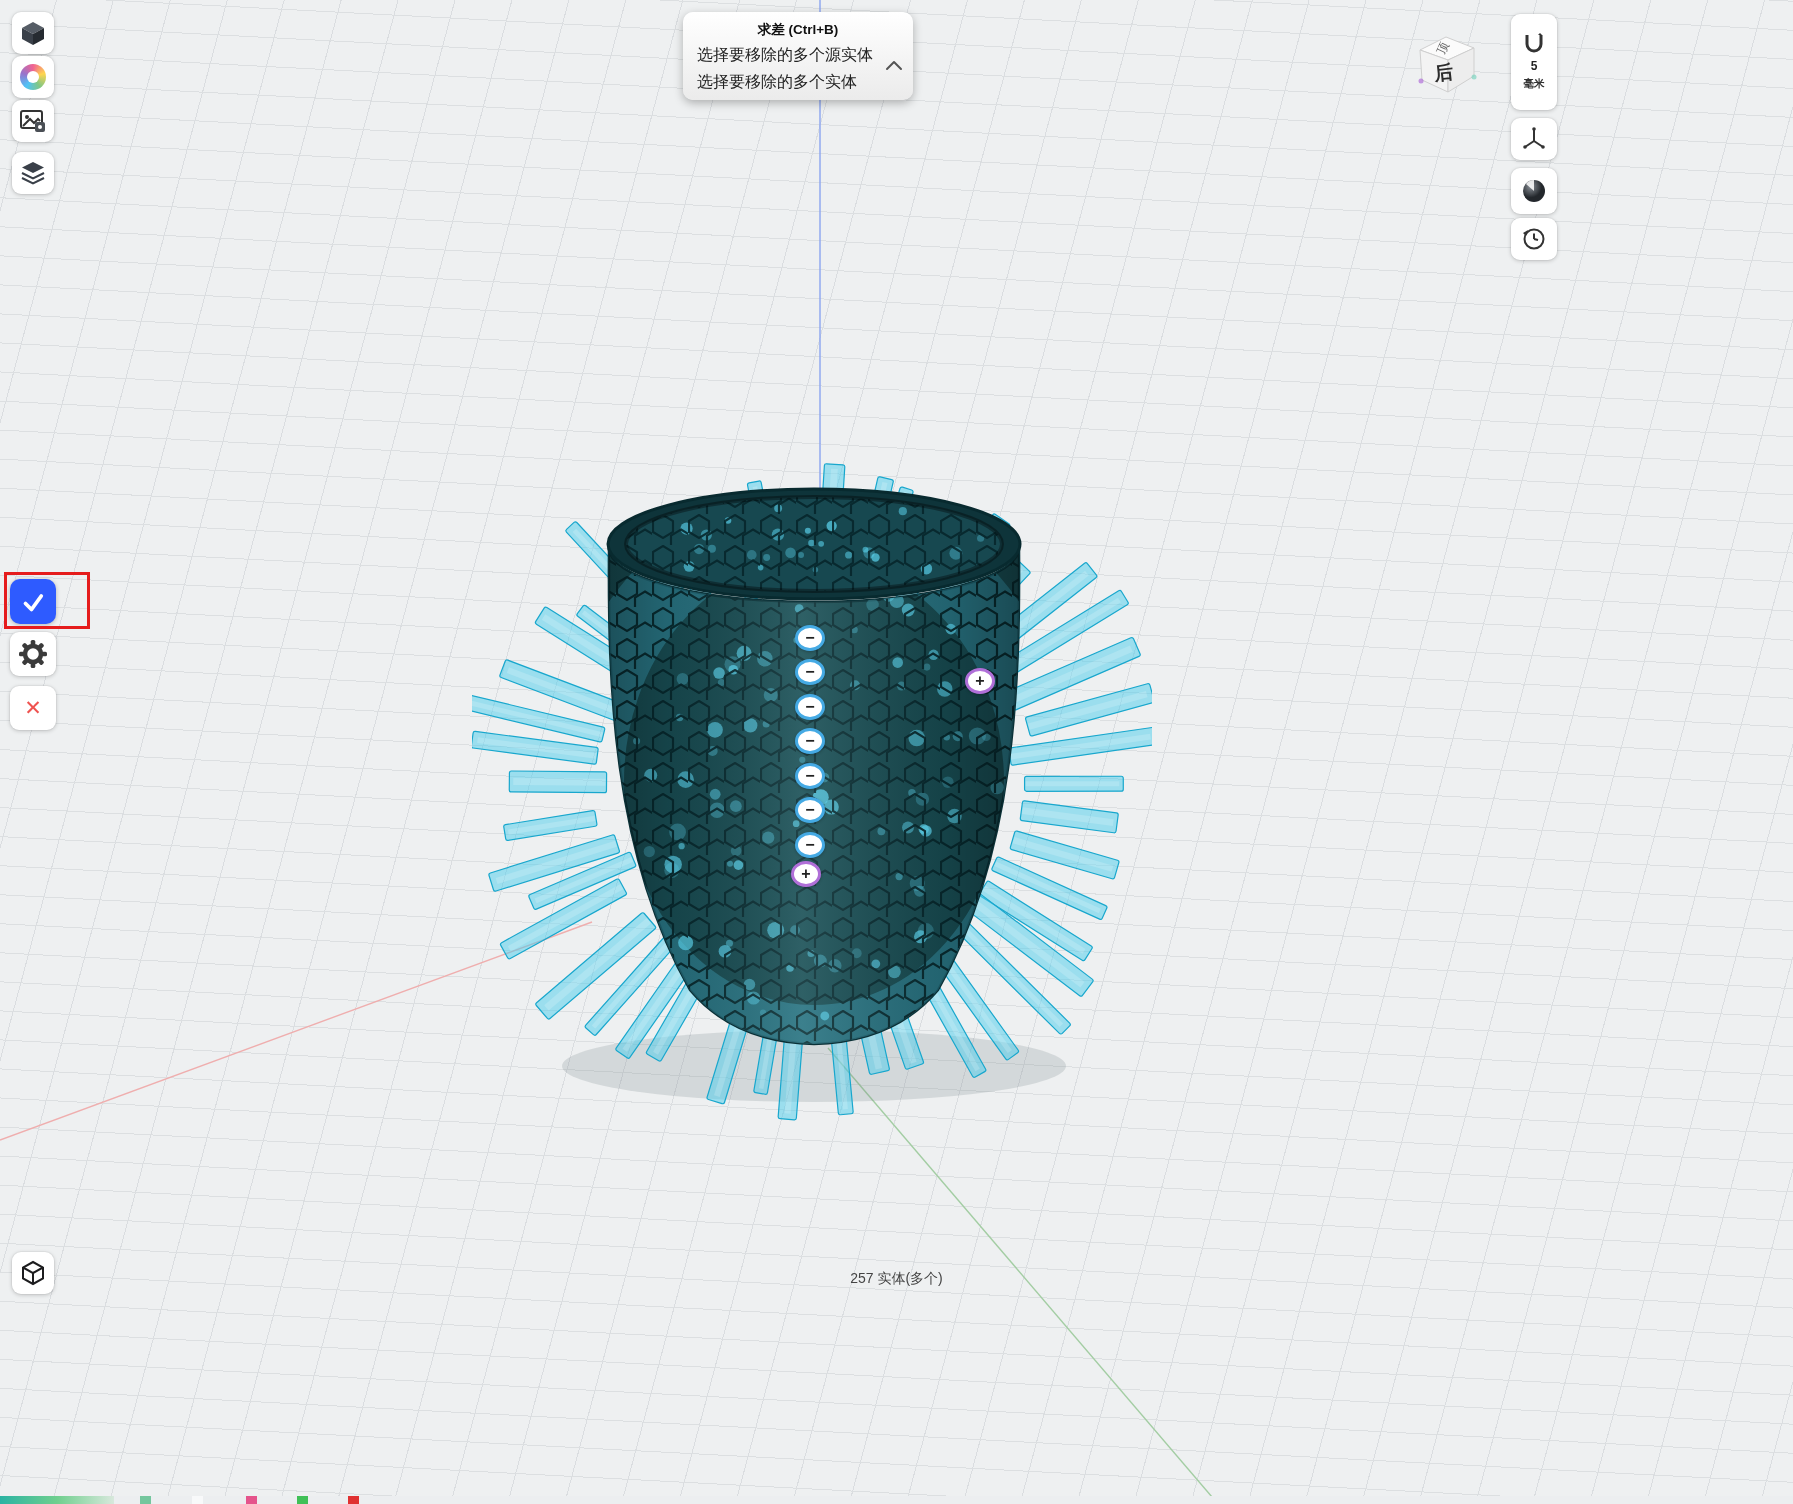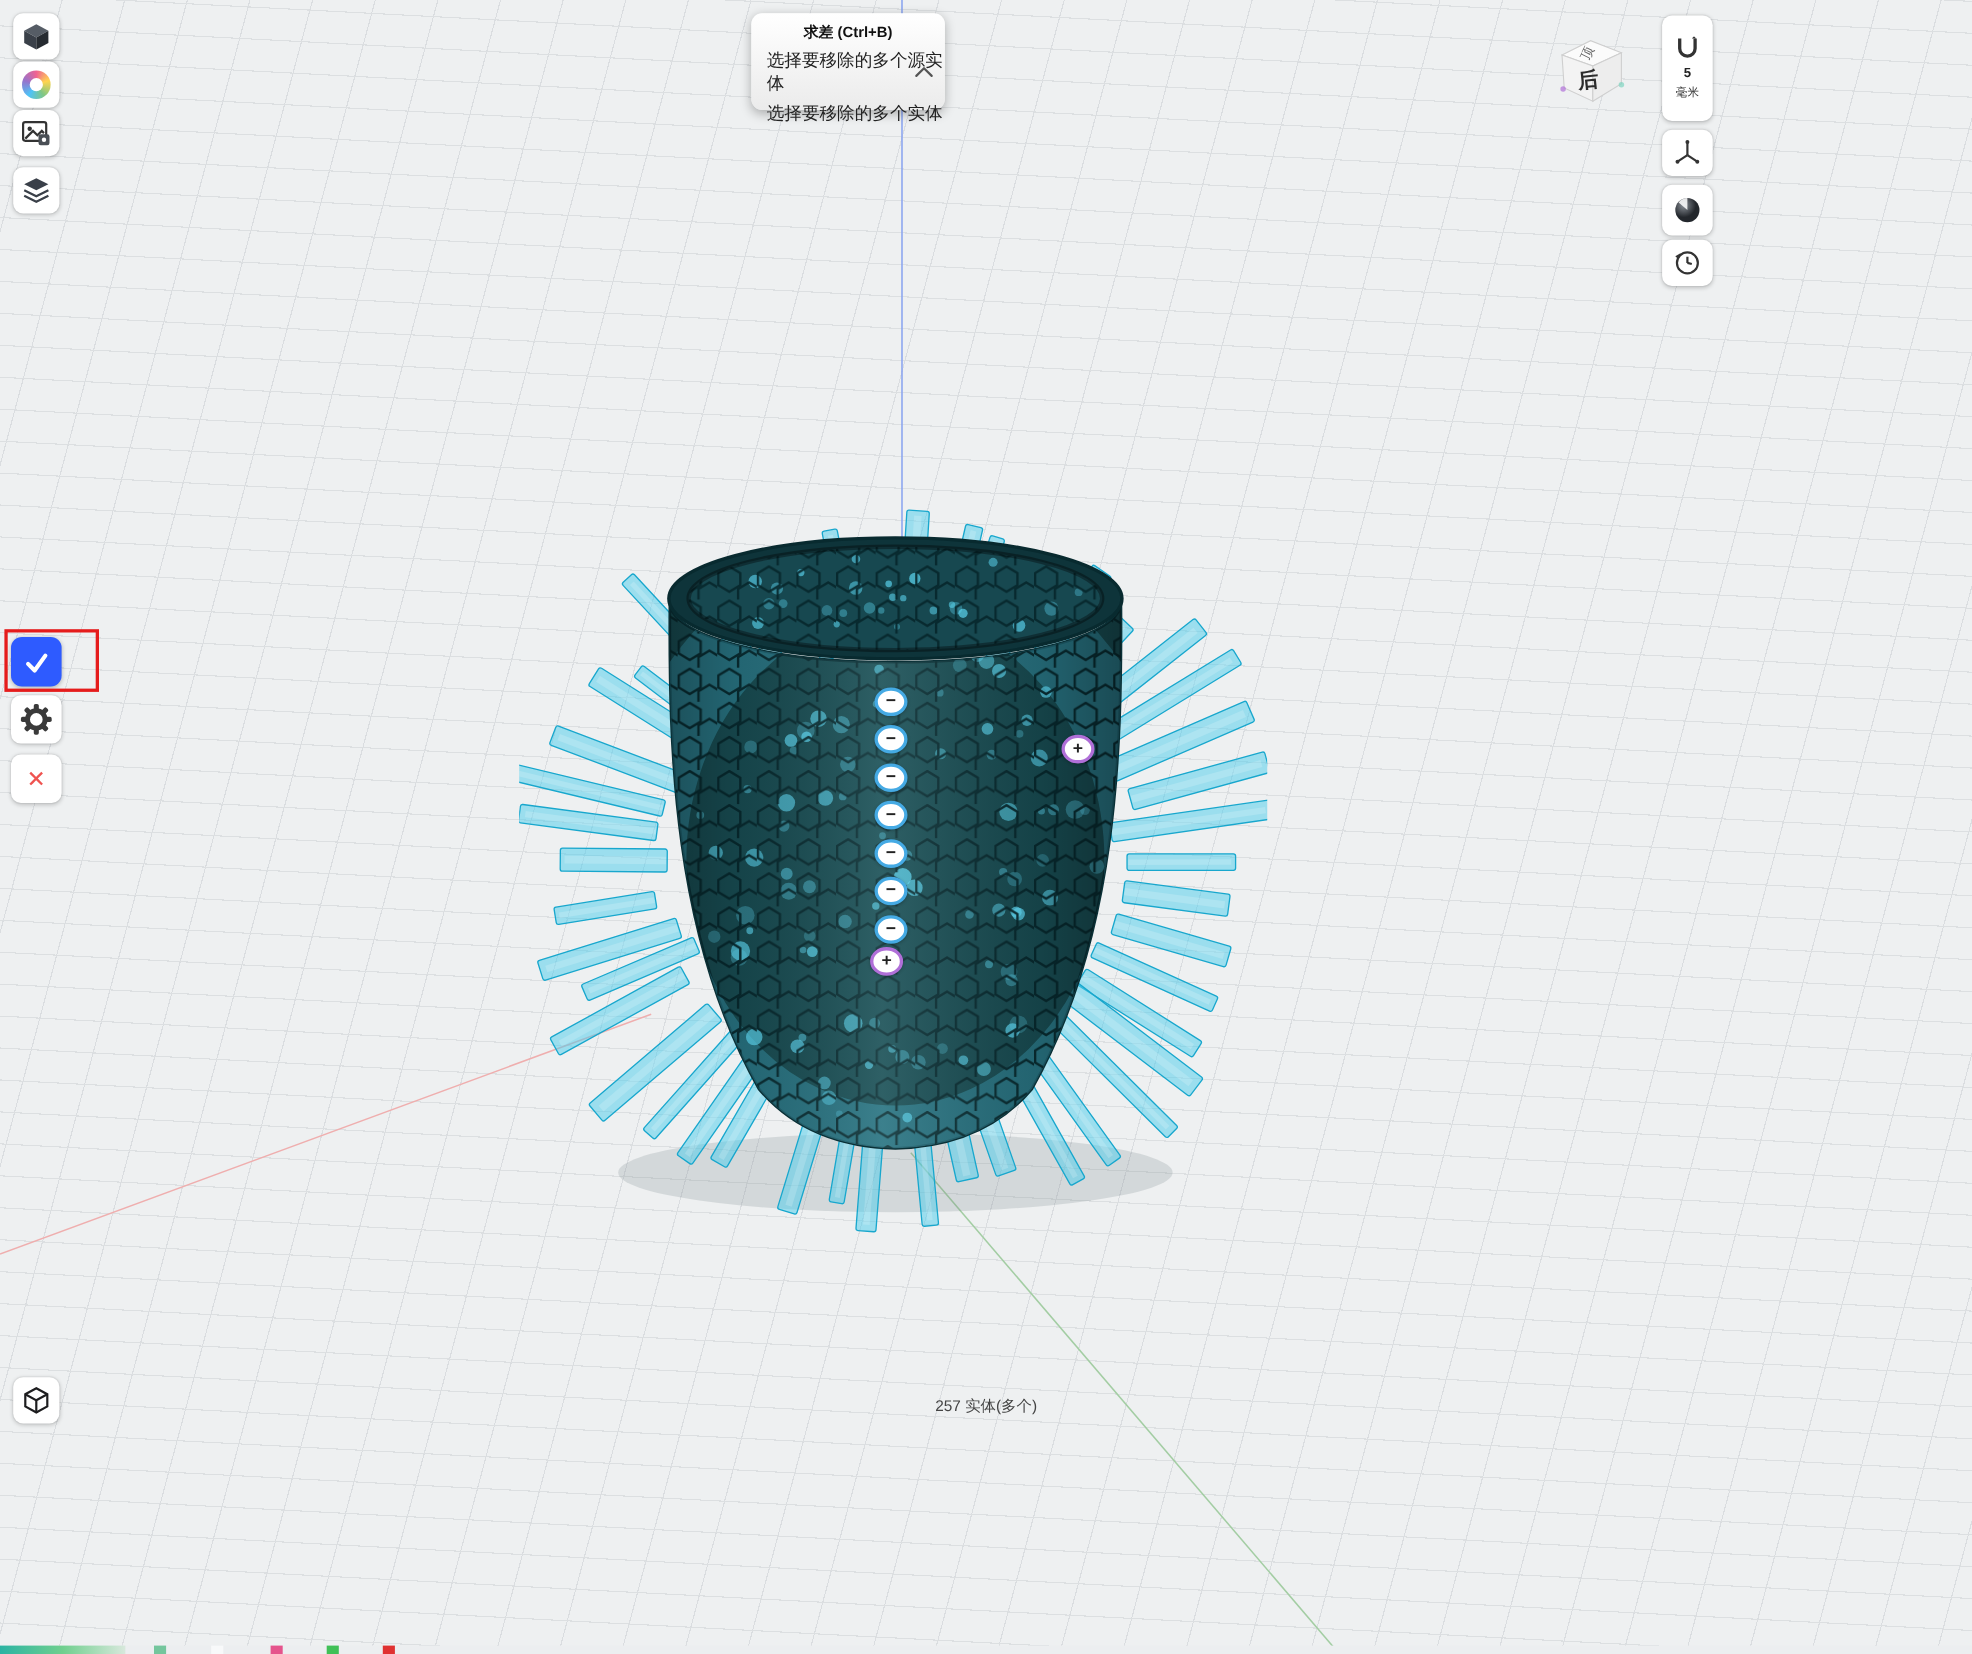--- a/index.html
+++ b/index.html
@@ -48,35 +48,35 @@
   .vp-btn {
     position:absolute; width:30px; height:26px; border-radius:15px/13px;
     background:#fff; display:flex; align-items:center; justify-content:center;
     font-size:16px; font-weight:bold; color:#222; line-height:1;
     box-shadow:0 1px 3px rgba(0,0,0,0.25); cursor:pointer; z-index:30;
   }
   .vp-minus { border:3px solid #45aae4; }
   .vp-plus  { border:3px solid #b06fd8; }
   
   .tooltip {
-    position:absolute; left:683px; top:12px; width:176px; height:88px;
+    position:absolute; left:683px; top:12px; width:230px; height:88px;
     background:linear-gradient(#ffffff, #ebebeb);
     border-radius:10px; box-shadow:0 3px 10px rgba(0,0,0,0.28);
     z-index:50; padding-top:9px;
   }
   .tooltip .title { text-align:center; font-weight:bold; font-size:13.5px; color:#101010; }
   .tooltip .line  { font-size:16px; color:#222; padding-left:14px; margin-top:6px; }
   .tooltip .chev {
     position:absolute; right:8px; top:44px; width:22px; height:18px;
     display:flex; align-items:center; justify-content:center; cursor:pointer;
   }
   
   .rt { left:1511px; width:46px; }
   .rt-text { font-size:12px; font-weight:bold; color:#222; line-height:1.15; text-align:center; }
-  .rt-unit { font-size:10.5px; font-weight:normal; color:#333; }
+  .rt-unit { font-size:10.5px; font-weight:bold; color:#333; }
   
   .status {
     position:absolute; left:0; top:1270px; width:100%; text-align:center;
     font-size:14px; color:#444; z-index:20;
   }
   
   .viewcube { position:absolute; left:1408px; top:24px; width:76px; height:76px; z-index:20; cursor:pointer; }
   
   .taskbar {
     position:absolute; left:0; bottom:0; width:100%; height:8px;

